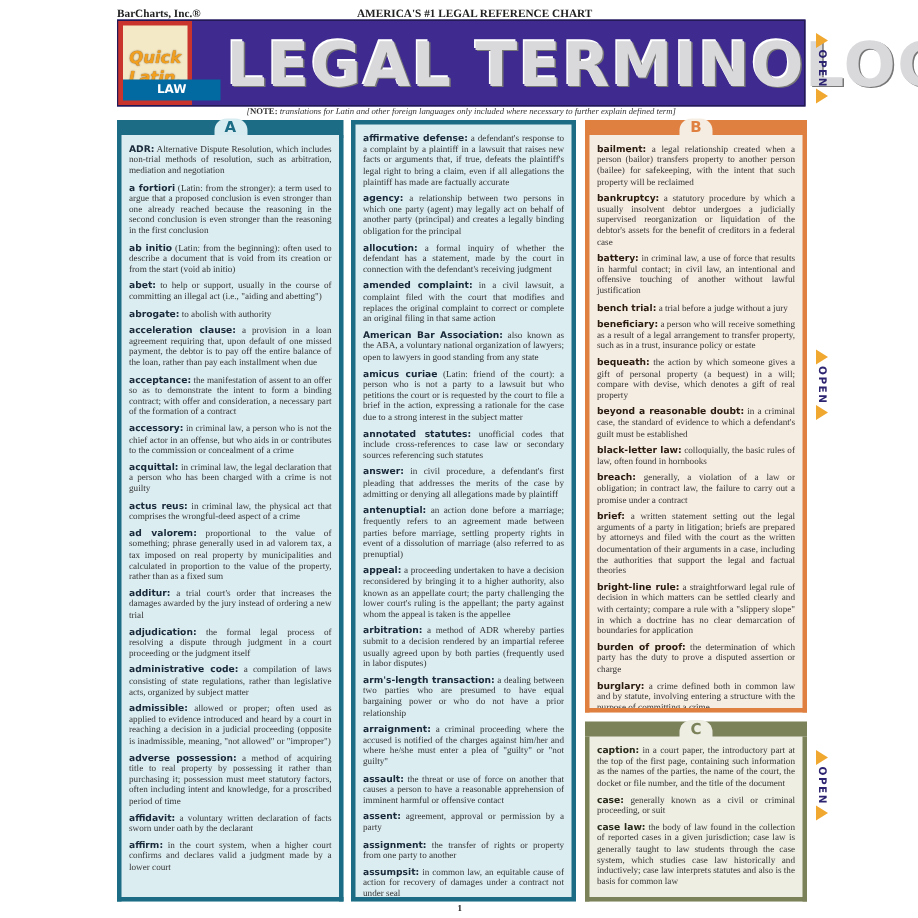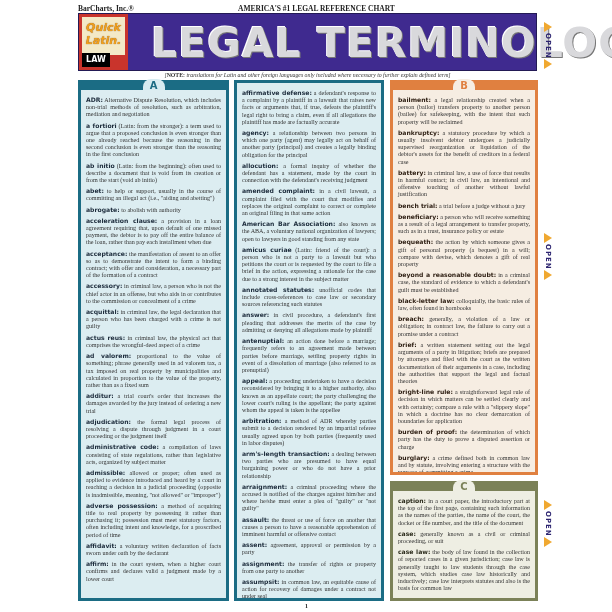--- a/index.html
+++ b/index.html
@@ -2,22 +2,22 @@
 <html><head>
   <meta charset="utf-8">
   <style>
     html, body { margin:0; padding:0; background:#ffffff; }
     body { width:612px; height:612px; position:relative; overflow:hidden; font-family:"Liberation Serif", serif; color:#222; }
     .topline { position:absolute; top:4px; left:78px; width:460px; height:12px; font-size:7.5px; }
     .topline .pub { position:absolute; left:0; top:0; font-weight:bold; }
     .topline .tag { position:absolute; left:160px; top:0; font-weight:bold; }
     .banner { position:absolute; top:13px; left:78px; width:459px; height:58px; background:#3f2a8f; border:1px solid #231a55; box-sizing:border-box; }
     .qs { position:absolute; left:0; top:0; width:49px; height:56px; background:#c9342c; border:2px solid #c9342c; box-sizing:border-box; }
-    .qs .qs-top { position:absolute; left:1px; top:1px; width:43px; height:38px; background:#f3e9c7; text-align:center; font-family:"DejaVu Sans", sans-serif; font-weight:bold; font-style:italic; color:#f0a01e; font-size:11px; line-height:13px; text-shadow:0 0 1px #6b3b10; padding-top:4px; box-sizing:border-box; }
-    .qs .qs-law { position:absolute; left:1px; bottom:1px; width:28px; height:14px; background:#000000; color:#fff; font-family:"DejaVu Sans", sans-serif; font-weight:bold; font-size:8px; text-align:center; line-height:14px; }
+    .qs .qs-top { position:absolute; left:1px; top:1px; width:43px; height:38px; background:#f3e9c7; text-align:center; font-family:"DejaVu Sans", sans-serif; font-weight:bold; font-style:italic; color:#f0a01e; font-size:11px; line-height:13px; text-shadow:0 0 1px #6b3b10; padding-top:15px; box-sizing:border-box; }
+    .qs .qs-law { position:absolute; left:1px; bottom:1px; width:65px; height:14px; background:#0369a1; color:#fff; font-family:"DejaVu Sans", sans-serif; font-weight:bold; font-size:8px; text-align:center; line-height:14px; }
     .title { position:absolute; left:72px; top:5px; width:400px; height:48px; font-family:"DejaVu Sans", sans-serif; font-weight:bold; font-size:41px; letter-spacing:1px; line-height:48px; color:#d9d9dc; text-shadow:1px 1px 0 #777, -1px -1px 0 #fff; white-space:nowrap; }
     .note { position:absolute; top:72px; left:78px; width:459px; text-align:center; font-size:5.8px; font-style:italic; color:#333; }
     .note b { font-style:normal; }
     .panel { position:absolute; box-sizing:border-box; border:3px solid; padding:6px 5px 3px 5px; font-size:6.1px; line-height:7.2px; text-align:justify; overflow:hidden; }
     .panel.teal { border-color:#1b6c84; background:#dcedf1; }
     .panel.orange { border-color:#e08040; background:#f6ede2; }
     .panel.olive { border-color:#7b8158; background:#eeeee3; }
     .band { position:absolute; height:12px; box-sizing:border-box; }
     .band .letter { position:absolute; left:50%; top:-1px; transform:translateX(-50%); width:22px; height:14px; border-radius:8px 8px 0 0; text-align:center; font-family:"DejaVu Sans", sans-serif; font-weight:bold; font-size:10px; line-height:14px; }
     .entry { margin:0 0 3px 0; }

